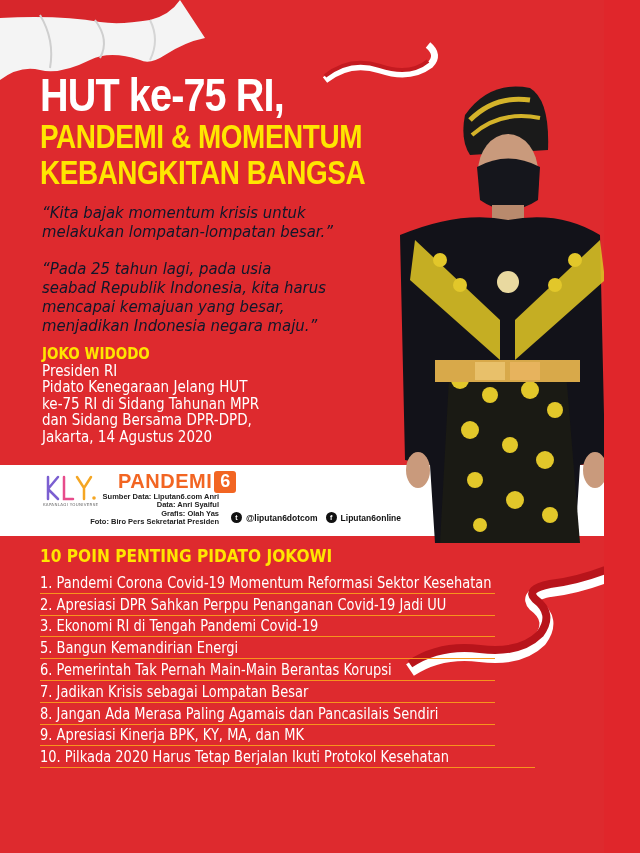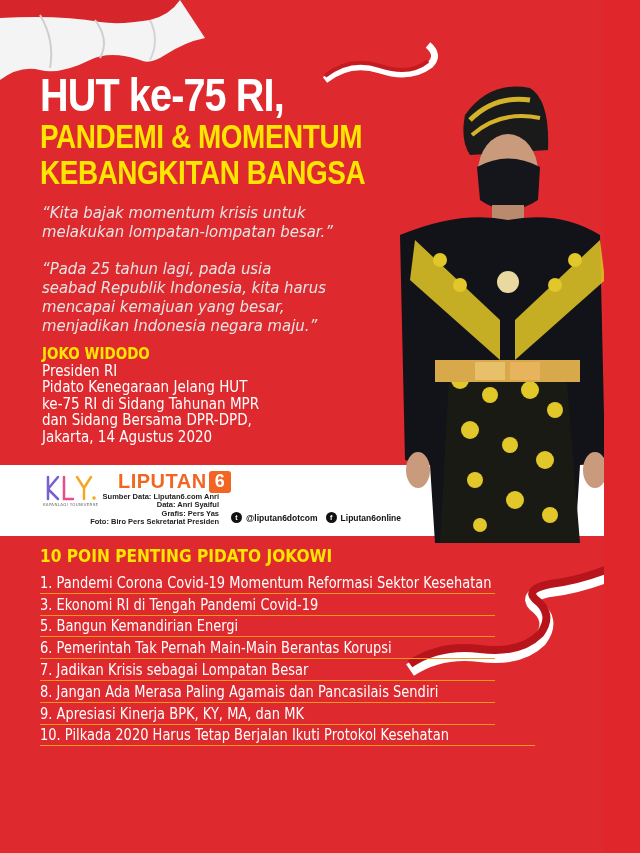--- a/index.html
+++ b/index.html
@@ -17,21 +17,21 @@
 
     
     .ribbon-top { position: absolute; left: 320px; top: 40px; width: 120px; height: 50px; }
 
     
     .title { position: absolute; left: 40px; top: 72px; font-family: "Liberation Sans", sans-serif; font-weight: bold; }
     .title .l1 { color: #ffffff; font-size: 46px; line-height: 46px; letter-spacing: -1px; transform: scaleX(0.86); transform-origin: left; white-space: nowrap; }
     .title .l2, .title .l3 { color: #ffe600; font-size: 34px; line-height: 36px; letter-spacing: -0.5px; transform: scaleX(0.82); transform-origin: left; white-space: nowrap; }
 
     
-    .quotes { position: absolute; left: 42px; top: 203px; width: 340px; font-family: "DejaVu Sans", sans-serif; font-style: italic; font-size: 16px; line-height: 19px; color: #e5e5e5; }
+    .quotes { position: absolute; left: 42px; top: 203px; width: 340px; font-family: "DejaVu Sans", sans-serif; font-style: italic; font-size: 16px; line-height: 19px; color: #0f172a; }
     .quotes p { margin-bottom: 18px; white-space: pre-line; transform: scaleX(0.93); transform-origin: left; }
 
     .speaker { position: absolute; left: 42px; top: 346px; width: 300px; font-family: "DejaVu Sans", sans-serif; font-size: 15px; line-height: 16.5px; }
     .speaker .name { color: #ffe600; font-weight: bold; transform: scaleX(0.9); transform-origin: left; }
     .speaker .line { color: #fff; transform: scaleX(0.9); transform-origin: left; white-space: nowrap; }
 
     
     .portrait { position: absolute; left: 380px; top: 60px; width: 235px; height: 483px; }
 
     
@@ -147,28 +147,28 @@
 
   <svg class="kly" viewBox="0 0 52 32">
     <path d="M3 4 L3 26 M3 16 L13 4 M3 16 L13 26" stroke="#7b5fd1" stroke-width="2.5" fill="none" stroke-linecap="round"></path>
     <path d="M19 4 L19 26 L28 26" stroke="#e74c8b" stroke-width="2.5" fill="none" stroke-linecap="round"></path>
     <path d="M32 4 L39 15 L46 4 M39 15 L39 26" stroke="#f5a623" stroke-width="2.5" fill="none" stroke-linecap="round"></path>
     <circle cx="49" cy="25" r="1.8" fill="#f5a623"></circle>
   </svg>
   <div class="kly-tag">KAPANLAGI YOUNIVERSE</div>
 
   <div class="liputan">
-    <span class="word">LIPUTAN</span>
+    <span class="word">PANDEMI</span>
     <span class="six">6</span>
   </div>
 
   <div class="credits" style="left:0; width:219px;">
     <div>Sumber Data: Liputan6.com Anri</div>
     <div>Data: Anri Syaiful</div>
-    <div>Grafis: Pers Yas</div>
+    <div>Grafis: Olah Yas</div>
     <div>Foto: Biro Pers Sekretariat Presiden</div>
   </div>
 
   <div class="social">
     <span class="ic">t</span>
     <span>@liputan6dotcom</span>
     <span class="sp"></span>
     <span class="ic">f</span>
     <span>Liputan6online</span>
   </div>
@@ -178,20 +178,24 @@
     <path d="M10 104 Q40 84 80 89 Q120 94 140 74 Q155 54 135 39 Q125 29 150 24 Q190 19 230 -1" stroke="#b8141b" stroke-width="8" fill="none"></path>
   </svg>
 
   <div class="points-title">10 POIN PENTING PIDATO JOKOWI</div>
   <ul class="points">
     <li>
         <span class="txt">1.  Pandemi Corona Covid-19 Momentum Reformasi Sektor Kesehatan</span>
         <span class="rule" style="width:455px"></span>
       </li>
     <li>
+        <span class="txt">2.  Apresiasi DPR Sahkan Perppu Penanganan Covid-19 Jadi UU</span>
+        <span class="rule" style="width:455px"></span>
+      </li>
+    <li>
         <span class="txt">3.  Ekonomi RI di Tengah Pandemi Covid-19</span>
         <span class="rule" style="width:455px"></span>
       </li>
     <li>
         <span class="txt">5.  Bangun Kemandirian Energi</span>
         <span class="rule" style="width:455px"></span>
       </li>
     <li>
         <span class="txt">6.  Pemerintah Tak Pernah Main-Main Berantas Korupsi</span>
         <span class="rule" style="width:455px"></span>

